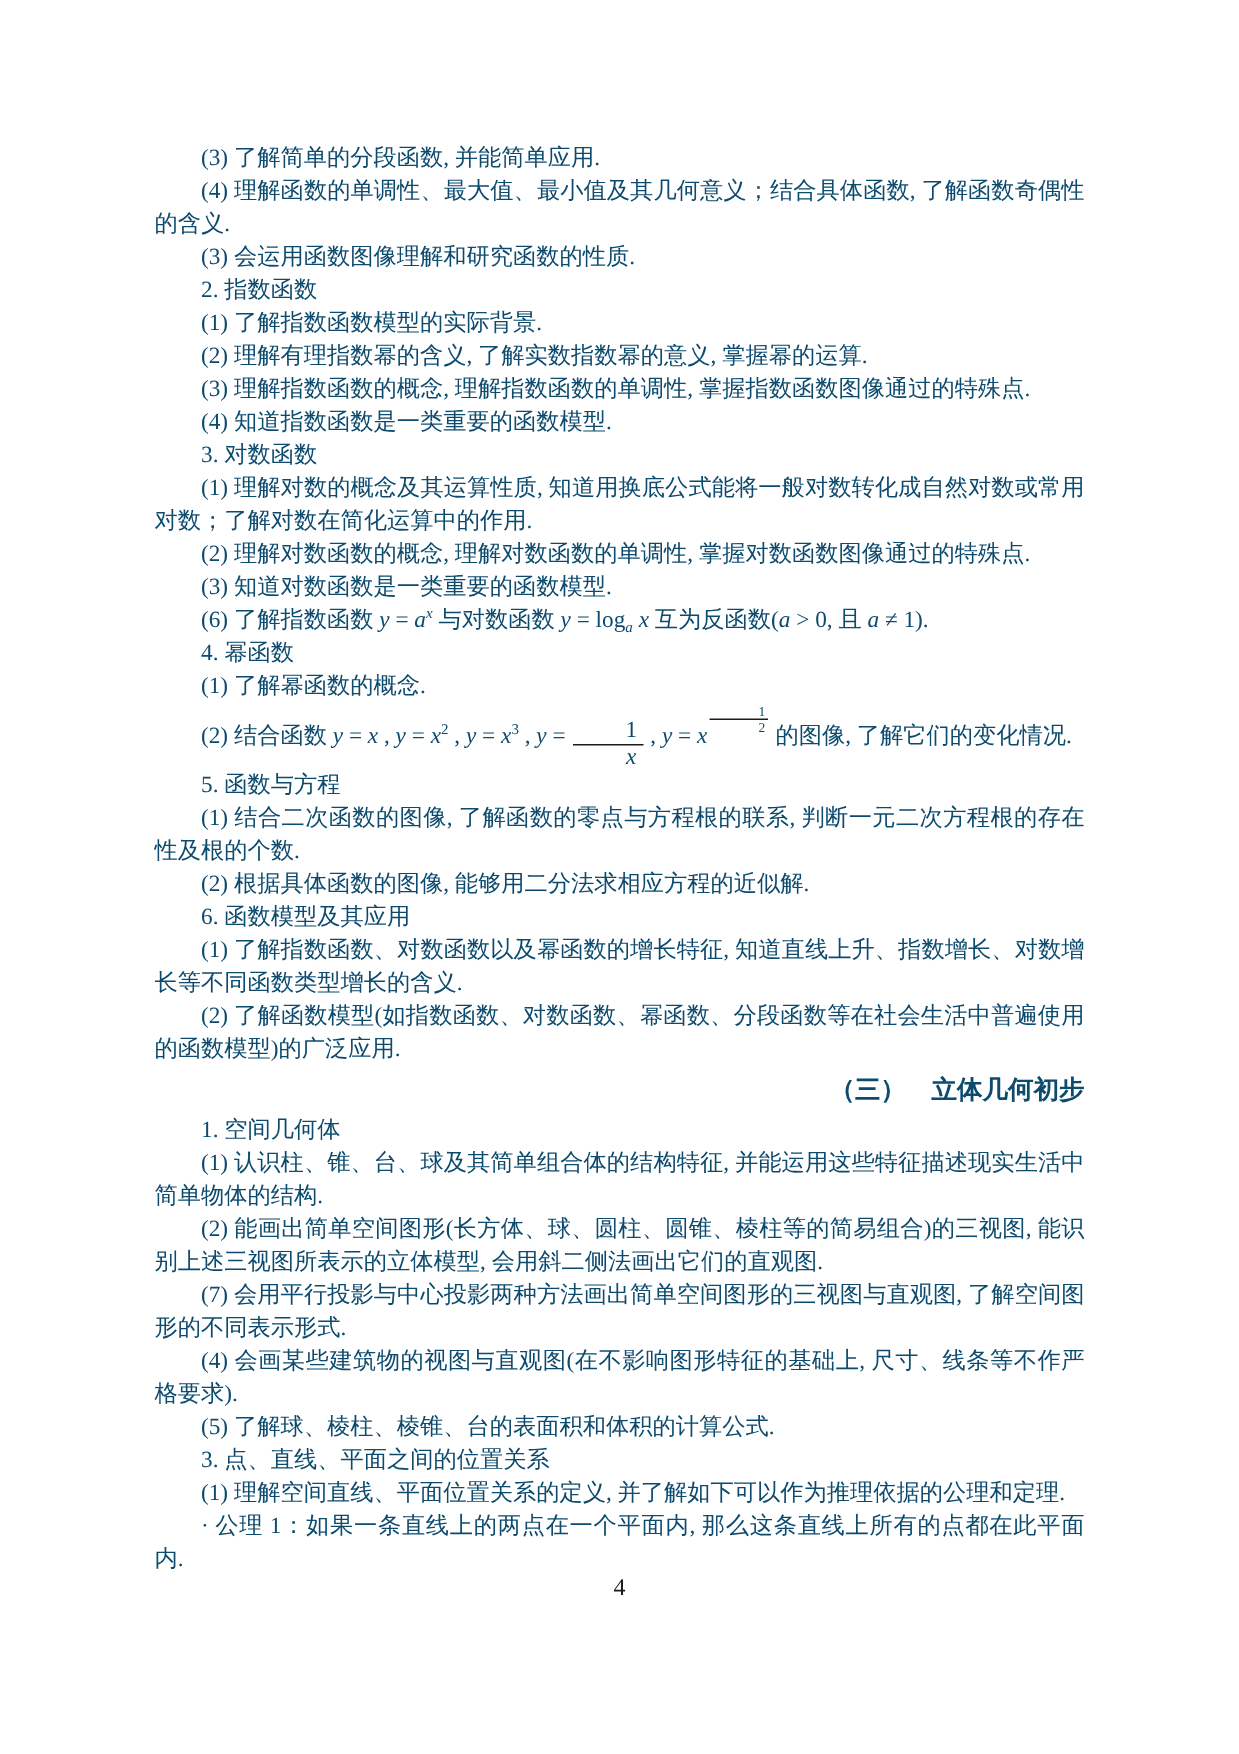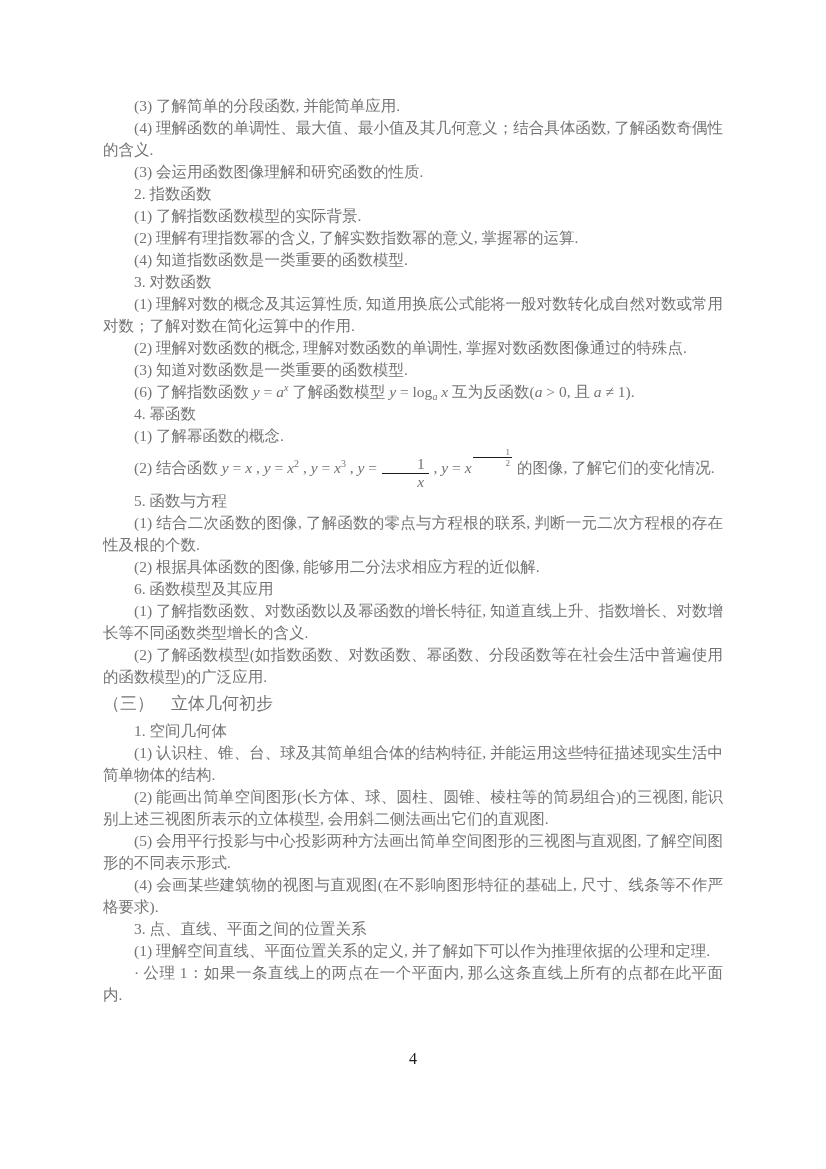--- a/index.html
+++ b/index.html
@@ -9,30 +9,30 @@
     position: relative;
     overflow: hidden;
     font-family: "Liberation Serif", "DejaVu Serif", serif;
   }
   .doc-body {
     position: absolute;
     left: 103px; top: 95px;
     width: 620px;
     font-size: 15.5px;
     line-height: 22px;
-    color: #737373;
+    color: #0c4a6e;
     text-align: justify;
   }
   .para { margin: 0; text-indent: 2em; }
   .heading {
     margin: 0;
     text-indent: 0;
-    text-align: left;
+    text-align: right;
     font-family: "Liberation Sans", "DejaVu Sans", sans-serif;
-    font-weight: 400;
+    font-weight: 700;
     font-size: 17px;
     line-height: 22px;
     padding: 5px 0 5px 0;
   }
   .i { font-style: italic; }
   .sup, .isup { font-size: 10px; vertical-align: 6px; line-height: 0; }
   .sub, .isub { font-size: 10px; vertical-align: -3px; line-height: 0; }
   .isup, .isub { font-style: italic; }
   .frac {
     display: inline-block;
@@ -59,39 +59,41 @@
 <body>
 
 <div class="page">
   <div class="doc-body">
       <div class="para"><span>(3) 了解简单的分段函数, 并能简单应用.</span></div>
       <div class="para"><span>(4) 理解函数的单调性、最大值、最小值及其几何意义；结合具体函数, 了解函数奇偶性的含义.</span></div>
       <div class="para"><span>(3) 会运用函数图像理解和研究函数的性质.</span></div>
       <div class="para"><span>2. 指数函数</span></div>
       <div class="para"><span>(1) 了解指数函数模型的实际背景.</span></div>
       <div class="para"><span>(2) 理解有理指数幂的含义, 了解实数指数幂的意义, 掌握幂的运算.</span></div>
+      <div class="para"><span>(3) 理解指数函数的概念, 理解指数函数的单调性, 掌握指数函数图像通过的特殊点.</span></div>
       <div class="para"><span>(4) 知道指数函数是一类重要的函数模型.</span></div>
       <div class="para"><span>3. 对数函数</span></div>
       <div class="para"><span>(1) 理解对数的概念及其运算性质, 知道用换底公式能将一般对数转化成自然对数或常用对数；了解对数在简化运算中的作用.</span></div>
       <div class="para"><span>(2) 理解对数函数的概念, 理解对数函数的单调性, 掌握对数函数图像通过的特殊点.</span></div>
       <div class="para"><span>(3) 知道对数函数是一类重要的函数模型.</span></div>
-      <div class="para"><span>(6) 了解指数函数 </span><span class="i">y</span><span> = </span><span class="i">a</span><span class="isup">x</span><span> 了解函数模型 </span><span class="i">y</span><span> = log</span><span class="isub">a</span><span> </span><span class="i">x</span><span> 互为反函数(</span><span class="i">a</span><span> &gt; 0, 且 </span><span class="i">a</span><span> ≠ 1).</span></div>
+      <div class="para"><span>(6) 了解指数函数 </span><span class="i">y</span><span> = </span><span class="i">a</span><span class="isup">x</span><span> 与对数函数 </span><span class="i">y</span><span> = log</span><span class="isub">a</span><span> </span><span class="i">x</span><span> 互为反函数(</span><span class="i">a</span><span> &gt; 0, 且 </span><span class="i">a</span><span> ≠ 1).</span></div>
       <div class="para"><span>4. 幂函数</span></div>
       <div class="para"><span>(1) 了解幂函数的概念.</span></div>
       <div class="para"><span>(2) 结合函数 </span><span class="i">y</span><span> = </span><span class="i">x</span><span> , </span><span class="i">y</span><span> = </span><span class="i">x</span><span class="sup">2</span><span> , </span><span class="i">y</span><span> = </span><span class="i">x</span><span class="sup">3</span><span> , </span><span class="i">y</span><span> = </span><span class="frac"><span class="num">1</span><span class="den i">x</span></span><span> , </span><span class="i">y</span><span> = </span><span class="i">x</span><span class="frac supfrac"><span class="num">1</span><span class="den">2</span></span><span> 的图像, 了解它们的变化情况.</span></div>
       <div class="para"><span>5. 函数与方程</span></div>
       <div class="para"><span>(1) 结合二次函数的图像, 了解函数的零点与方程根的联系, 判断一元二次方程根的存在性及根的个数.</span></div>
       <div class="para"><span>(2) 根据具体函数的图像, 能够用二分法求相应方程的近似解.</span></div>
       <div class="para"><span>6. 函数模型及其应用</span></div>
       <div class="para"><span>(1) 了解指数函数、对数函数以及幂函数的增长特征, 知道直线上升、指数增长、对数增长等不同函数类型增长的含义.</span></div>
       <div class="para"><span>(2) 了解函数模型(如指数函数、对数函数、幂函数、分段函数等在社会生活中普遍使用的函数模型)的广泛应用.</span></div>
       <div class="heading"><span>（三）　立体几何初步</span></div>
       <div class="para"><span>1. 空间几何体</span></div>
       <div class="para"><span>(1) 认识柱、锥、台、球及其简单组合体的结构特征, 并能运用这些特征描述现实生活中简单物体的结构.</span></div>
       <div class="para"><span>(2) 能画出简单空间图形(长方体、球、圆柱、圆锥、棱柱等的简易组合)的三视图, 能识别上述三视图所表示的立体模型, 会用斜二侧法画出它们的直观图.</span></div>
-      <div class="para"><span>(5) 会用平行投影与中心投影两种方法画出简单空间图形的三视图与直观图, 了解空间图形的不同表示形式.</span></div>
+      <div class="para"><span>(7) 会用平行投影与中心投影两种方法画出简单空间图形的三视图与直观图, 了解空间图形的不同表示形式.</span></div>
       <div class="para"><span>(4) 会画某些建筑物的视图与直观图(在不影响图形特征的基础上, 尺寸、线条等不作严格要求).</span></div>
+      <div class="para"><span>(5) 了解球、棱柱、棱锥、台的表面积和体积的计算公式.</span></div>
       <div class="para"><span>3. 点、直线、平面之间的位置关系</span></div>
       <div class="para"><span>(1) 理解空间直线、平面位置关系的定义, 并了解如下可以作为推理依据的公理和定理.</span></div>
       <div class="para"><span>· 公理 1：如果一条直线上的两点在一个平面内, 那么这条直线上所有的点都在此平面内.</span></div>
     </div>
   <div class="page-number">4</div>
 </div>
 
 </body></html>

